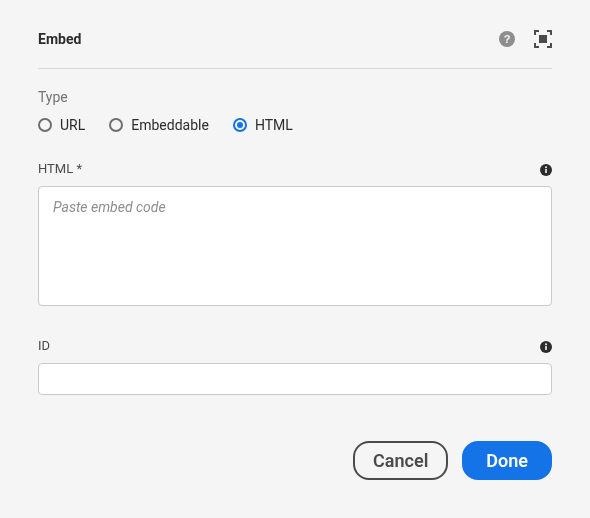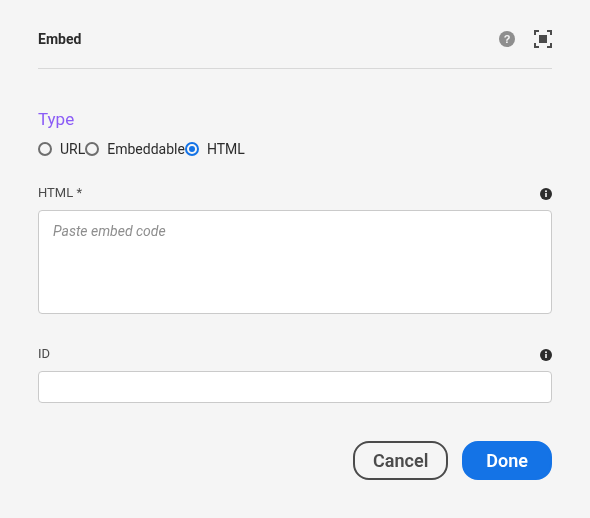--- a/index.html
+++ b/index.html
@@ -31,28 +31,29 @@
       display: flex;
       align-items: center;
       gap: 18px;
     }
     .header-icon {
       display: inline-flex;
       align-items: center;
       justify-content: center;
     }
     .section-label {
-      font-size: 17px;
-      color: #8b5cf6;
-      margin-top: 40px;
+      font-size: 14px;
+      color: #737373;
+      margin-top: 20px;
       margin-bottom: 12px;
     }
     .radio-row {
       display: flex;
       align-items: center;
+      gap: 24px;
     }
     .radio-item {
       display: inline-flex;
       align-items: center;
       gap: 8px;
       cursor: pointer;
     }
     .radio-outer {
       width: 14px;
       height: 14px;
@@ -84,21 +85,21 @@
     .field-label {
       font-size: 13px;
       color: #4b4b4b;
     }
     .info-icon {
       width: 12px;
       height: 12px;
     }
     .textarea {
       width: 100%;
-      height: 104px;
+      height: 120px;
       border: 1px solid #cacaca;
       border-radius: 4px;
       background: #ffffff;
       padding: 12px 14px;
       font-size: 14px;
       color: #2c2c2c;
       font-family: inherit;
       font-style: normal;
       resize: none;
     }

